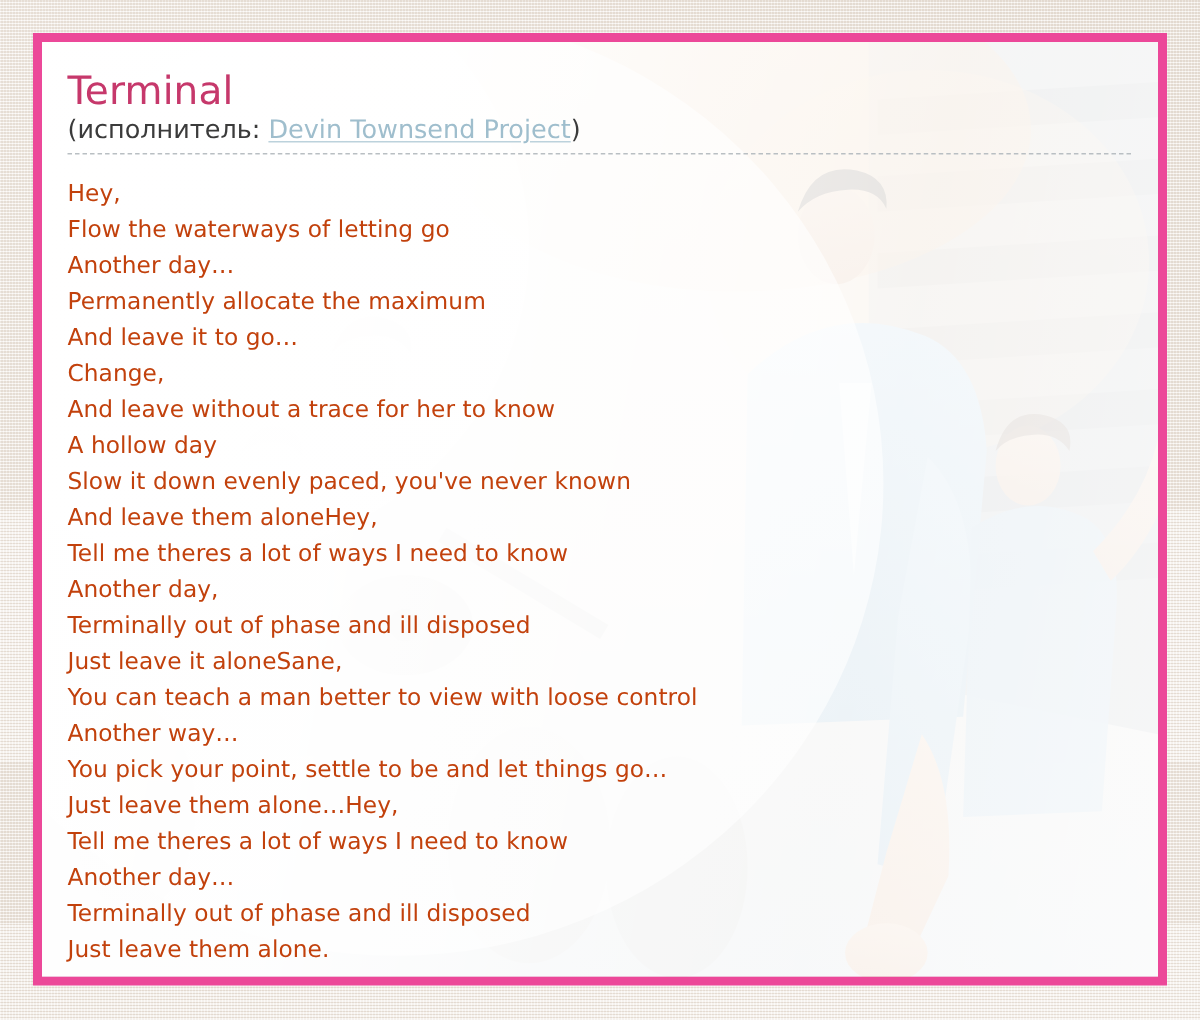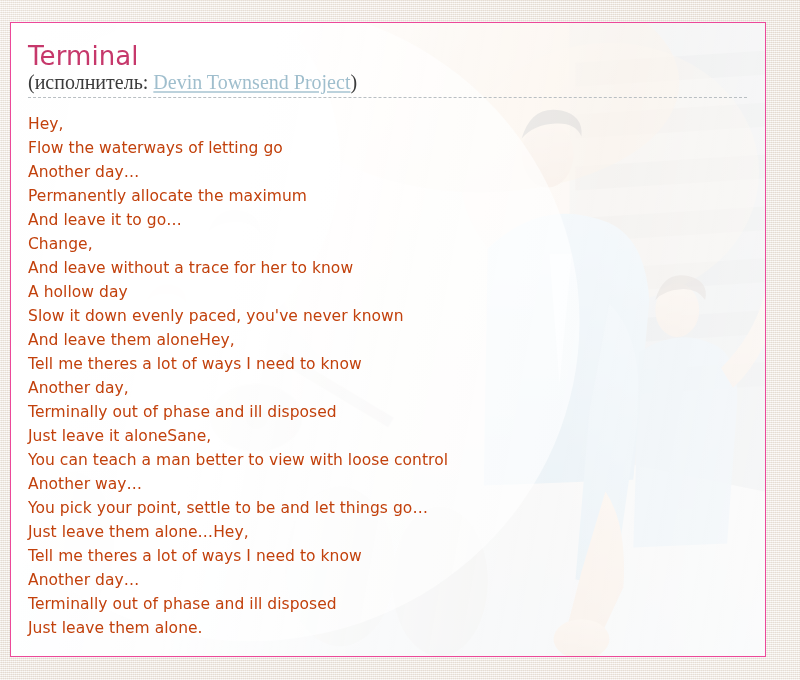--- a/index.html
+++ b/index.html
@@ -21,25 +21,25 @@
       repeating-linear-gradient(90deg,
         rgba(255,255,255,0.45) 0px, rgba(255,255,255,0.45) 1px,
         rgba(214,202,190,0.26) 1px, rgba(214,202,190,0.26) 2px),
       linear-gradient(135deg, #f6f1eb 0%, #efe8e0 50%, #f4eee8 100%);
     position: relative;
   }
 
   
   #lyrics-card {
     position: absolute;
-    left: 10px;
+    left: 22px;
     top: 22px;
     width: 756px;
     height: 635px;
-    border: 1px solid #ec4899;
+    border: 6px solid #ec4899;
     background-color: #fbfbfb;
     overflow: hidden;
     box-shadow: 0 0 2px rgba(0,0,0,0.035);
   }
 
   
   #card-photo {
     position: absolute;
     inset: 0;
     overflow: hidden;
@@ -77,26 +77,25 @@
 
   #page-title {
     font-size: 26px;
     font-weight: 400;
     color: #c6386b;
     line-height: 30px;
     letter-spacing: 0.1px;
   }
 
   #artist-line {
-    font-size: 20px;
+    font-size: 17px;
     color: #3b3b3b;
     line-height: 21px;
     margin-top: 1px;
     white-space: nowrap;
-    font-family: Liberation Serif, serif;
   }
 
   #artist-link {
     color: #9fbecd;
     text-decoration: underline;
     text-decoration-color: #bcd2dc;
     text-underline-offset: 2px;
     cursor: pointer;
   }
 

